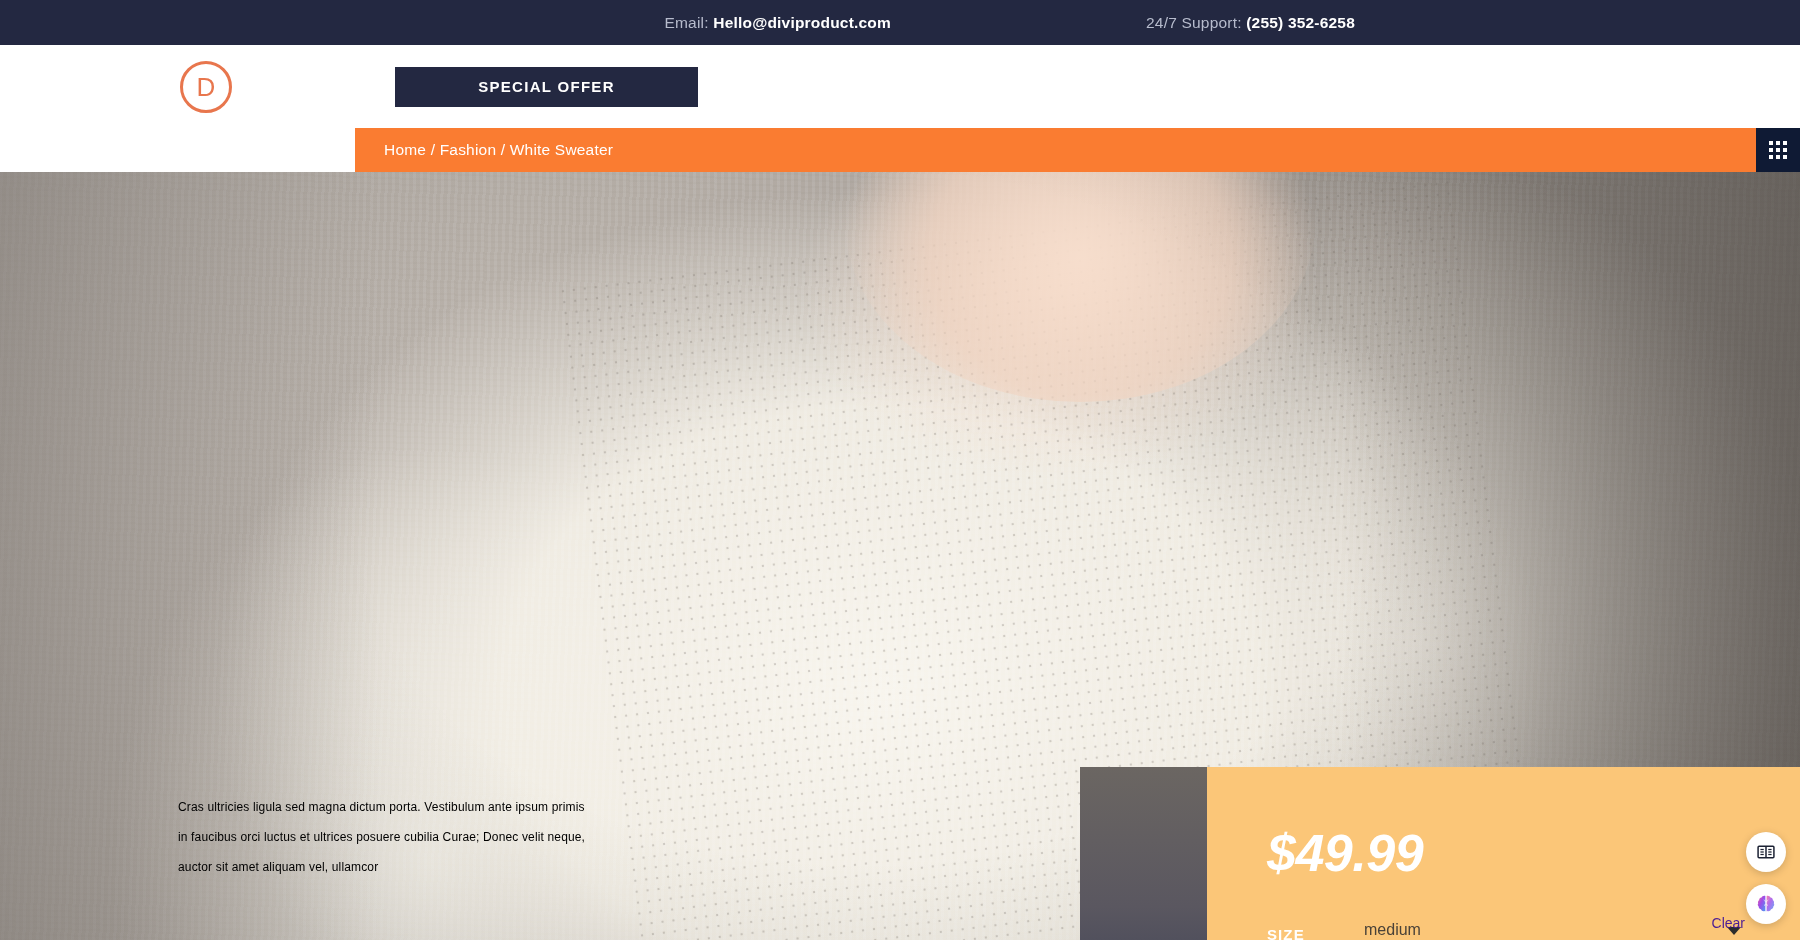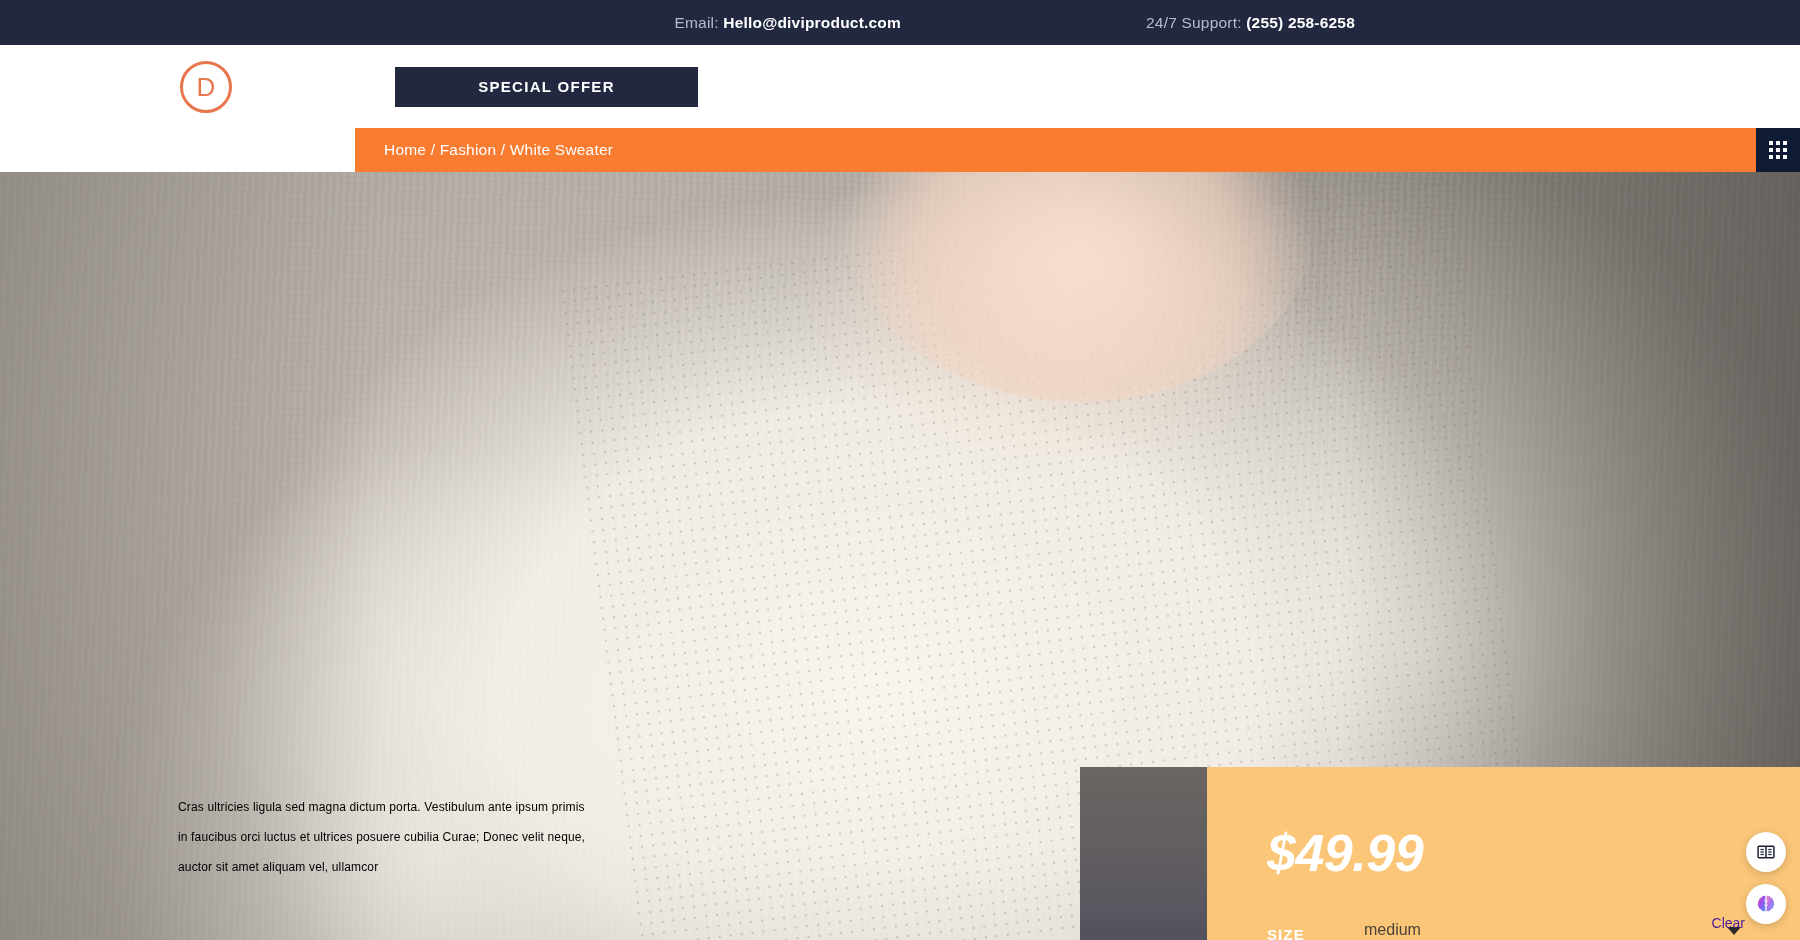--- a/index.html
+++ b/index.html
@@ -19,21 +19,21 @@
     justify-content: flex-end;
     padding-right: 0;
     position: relative;
     z-index: 40;
   }
   .topbar-inner {
     width: 100%;
     display: flex;
     align-items: center;
     justify-content: flex-end;
-    gap: 0;
+    gap: 10px;
     padding-right: 445px;
   }
   .tb-item {
     font-size: 15.5px;
     letter-spacing: .2px;
     color: #b7bccd;
     white-space: nowrap;
   }
   .tb-item.email { margin-right: 245px; }
   .tb-item b { color: #ffffff; font-weight: 700; }
@@ -294,21 +294,21 @@
 <body>
 
 <div class="topbar">
   <div class="topbar-inner">
     <div class="tb-item email">
       <span>Email:</span>
       <b>Hello@diviproduct.com</b>
     </div>
     <div class="tb-item">
       <span>24/7 Support:</span>
-      <b>(255) 258-6258</b>
+      <b>(255) 352-6258</b>
     </div>
   </div>
 </div>
 
 <div class="header">
   <div class="logo">
     <span>D</span>
   </div>
 
 

